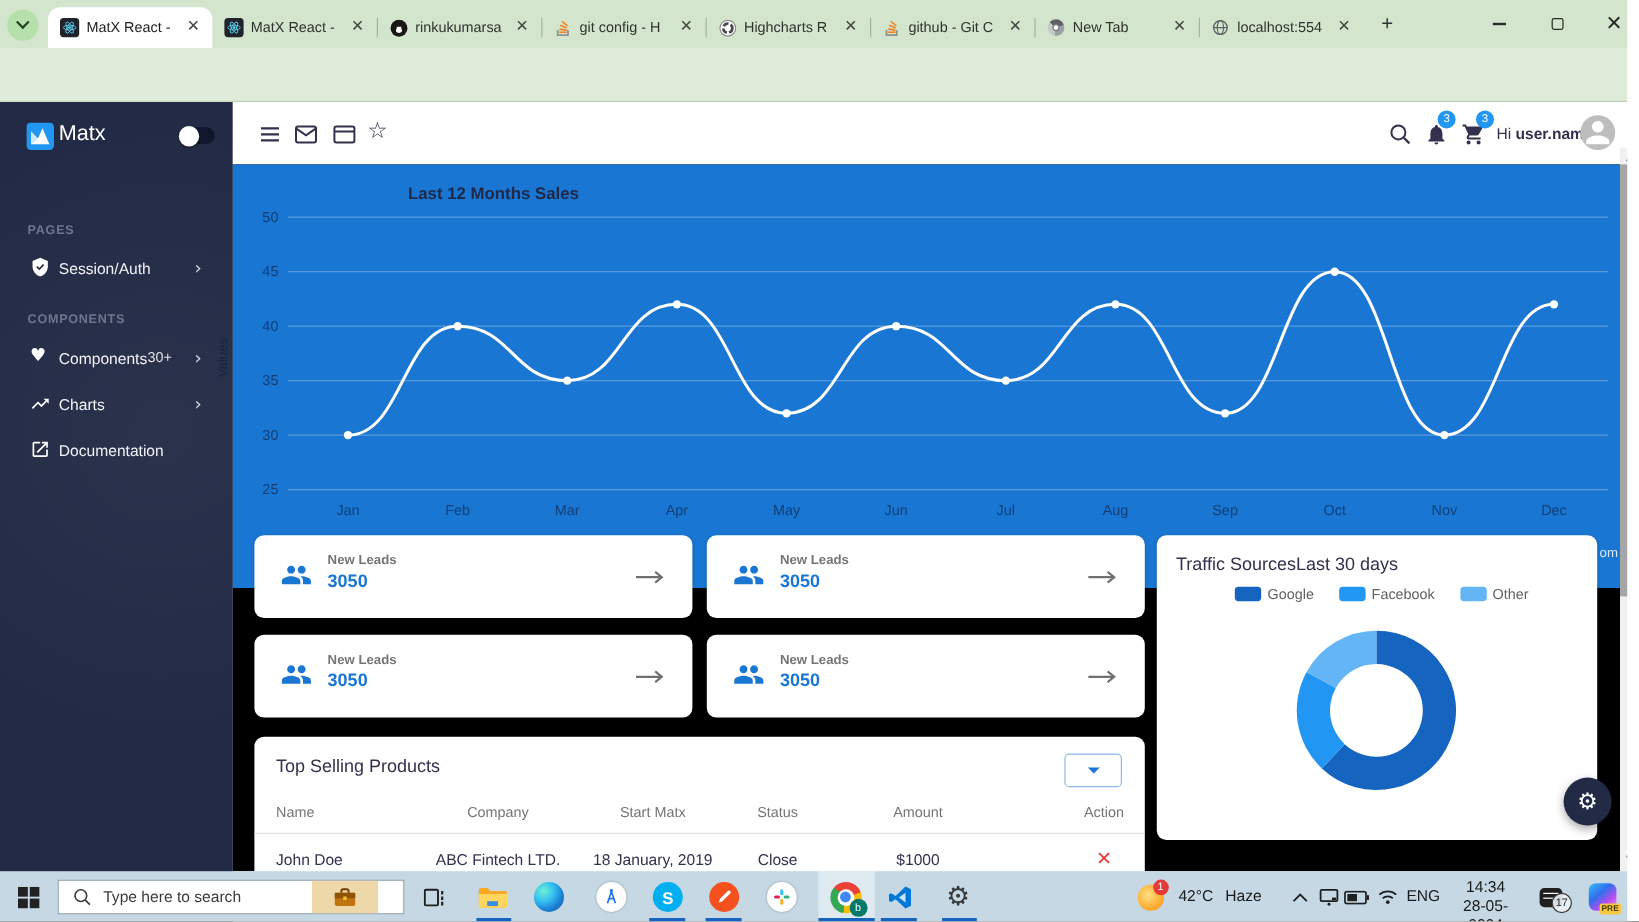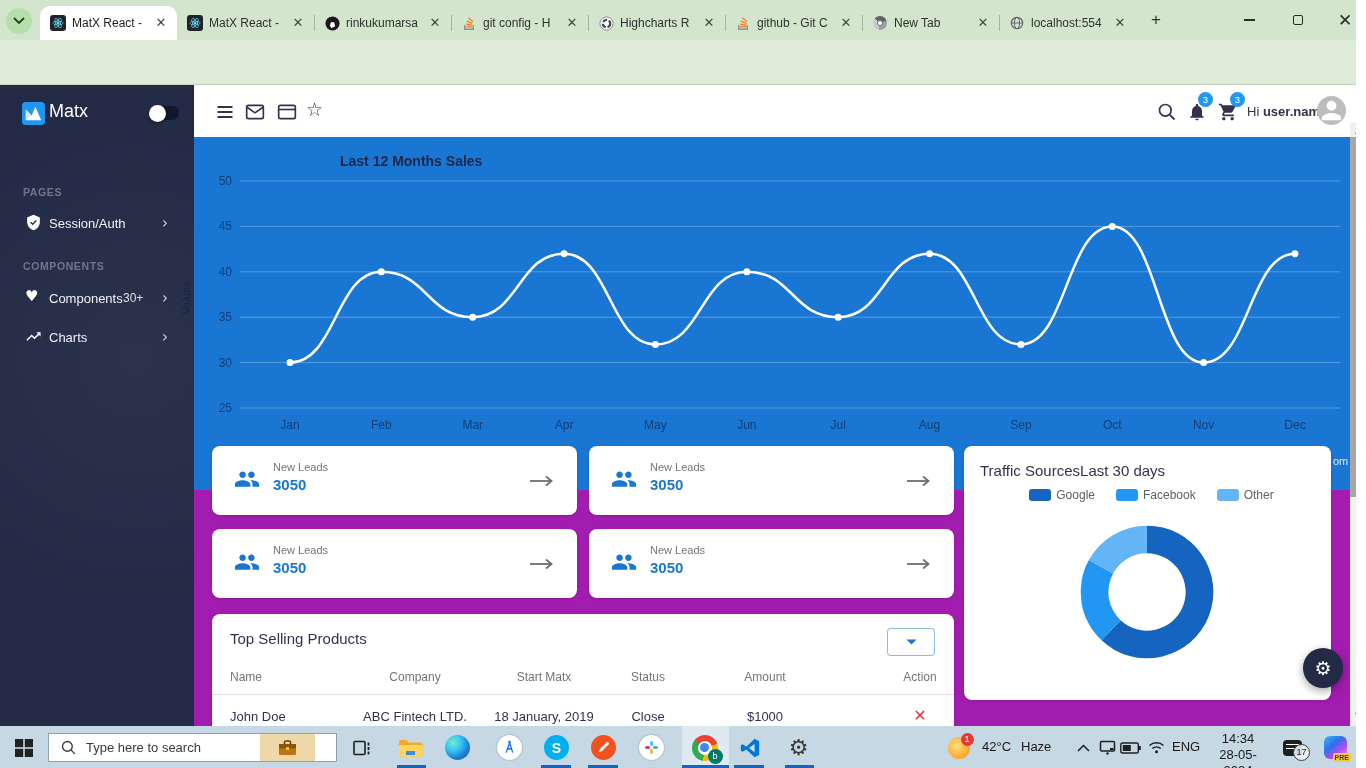--- a/index.html
+++ b/index.html
@@ -35,29 +35,29 @@
   #sb-active { left:12px; top:52px; width:171px; height:33px; background:#333b58; border-radius:4px; }
 
   
   #topbar { left:194px; top:85px; width:1172px; height:52px; background:#fff; box-shadow:0 1px 3px rgba(0,0,0,0.15); }
   .tb-ic { position:absolute; top:17px; width:20px; height:20px; color:#34314e; }
   .badge { position:absolute; width:15px; height:15px; border-radius:50%; background:#2196f3; color:#fff; font-size:9.5px; display:flex; align-items:center; justify-content:center; }
   #greeting { position:absolute; left:1053px; top:19px; font-size:13px; color:#34314e; }
   #user-avatar { position:absolute; left:1123px; top:11px; width:29px; height:29px; border-radius:50%; background:#bdbdbd; overflow:hidden; }
 
   
-  #main { left:194px; top:137px; width:1156px; height:589px; background:#a21caf; }
+  #main { left:194px; top:137px; width:1156px; height:589px; background:#000000; }
   #blue { position:absolute; left:0; top:0; width:1156px; height:353px; background:#1976d2; }
   #sales-title { position:absolute; left:146px; top:16px; font-size:14px; font-weight:700; color:#1f2847; }
   #values-label { position:absolute; left:-24px; top:155px; font-size:11px; color:rgba(13,27,62,0.6); transform:rotate(-90deg); }
   #watermark { position:absolute; left:1139px; top:318px; font-size:11px; color:rgba(255,255,255,0.85); }
 
   .stat-card { position:absolute; width:365px; height:69px; background:#fff; border-radius:8px; box-shadow:0 1px 3px rgba(0,0,0,0.14); }
   .stat-card .ppl { position:absolute; left:21px; top:21px; }
-  .stat-card .lab { position:absolute; left:61px; top:15px; font-size:11px; color:#757575; }
+  .stat-card .lab { position:absolute; left:61px; top:15px; font-size:11px; color:#757575;font-weight:bold; }
   .stat-card .val { position:absolute; left:61px; top:30px; font-size:15px; font-weight:600; color:#1976d2; }
   .stat-card .arrow { position:absolute; right:22px; top:29px; }
 
   #traffic-card { position:absolute; left:770px; top:309px; width:367px; height:254px; background:#fff; border-radius:8px; box-shadow:0 1px 3px rgba(0,0,0,0.14); }
   #traffic-title { position:absolute; left:16px; top:16px; font-size:15px; font-weight:500; color:#34314e; }
   #donut-legend { position:absolute; left:0; top:42px; width:367px; display:flex; justify-content:center; gap:13px; }
   .leg-item { display:flex; align-items:center; gap:5px; font-size:12px; color:#616161;padding-left:8px; }
   .leg-sw { width:22px; height:12px; border-radius:3px; }
 
   #products-card { position:absolute; left:18px; top:477px; width:742px; height:140px; background:#fff; border-radius:8px; box-shadow:0 1px 3px rgba(0,0,0,0.14); }
@@ -277,20 +277,26 @@
     </div>
 
     <div class="sb-item" style="top:237px">
       <svg class="ic" viewBox="0 0 24 24">
           <path d="M16 6l2.29 2.29-4.88 4.88-4-4L2 16.59 3.41 18l6-6 4 4 6.3-6.29L22 12V6z" fill="#fff"></path>
         </svg>
       <span class="lb">Charts</span>
       <span class="chev glyph">›</span>
     </div>
 
+    <div class="sb-item" style="top:275px">
+      <svg class="ic" viewBox="0 0 24 24">
+          <path d="M19 19H5V5h7V3H5c-1.11 0-2 .9-2 2v14c0 1.1.89 2 2 2h14c1.1 0 2-.9 2-2v-7h-2v7zM14 3v2h3.59l-9.83 9.83 1.41 1.41L19 6.41V10h2V3h-7z" fill="#fff"></path>
+        </svg>
+      <span class="lb">Documentation</span>
+    </div>
   </div>
 
   <div class="abs" id="topbar">
     <svg class="tb-ic" style="left:21px" viewBox="0 0 24 24">
         <path d="M3 6h18M3 12h18M3 18h18" stroke="#34314e" stroke-width="2.2" fill="none"></path>
       </svg>
     <svg class="tb-ic" style="left:51px" viewBox="0 0 24 24">
         <rect x="2" y="4" width="20" height="16" rx="2" fill="none" stroke="#34314e" stroke-width="2"></rect>
         <path d="M2 6l10 7L22 6" fill="none" stroke="#34314e" stroke-width="2"></path>
       </svg>

